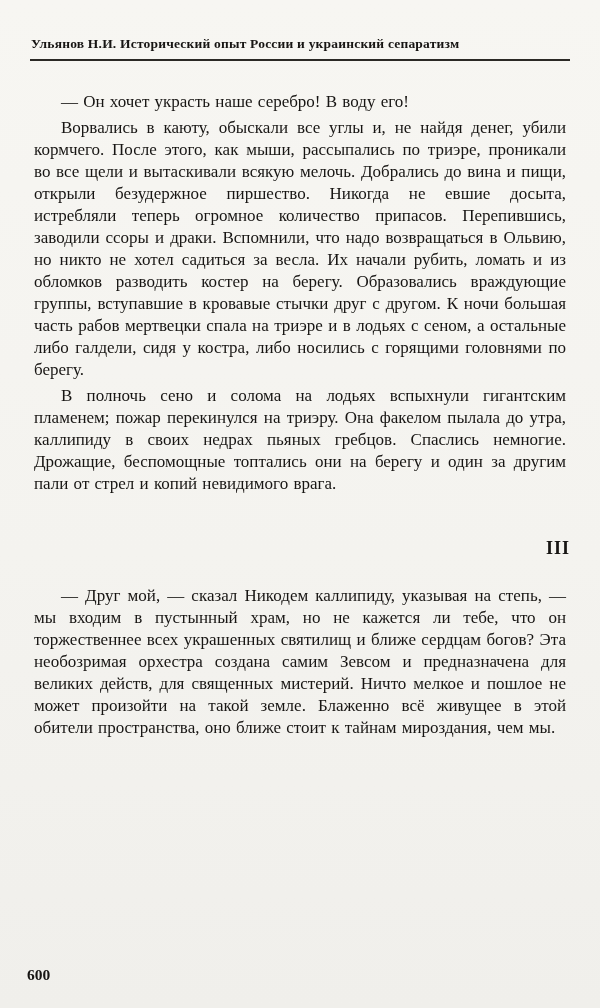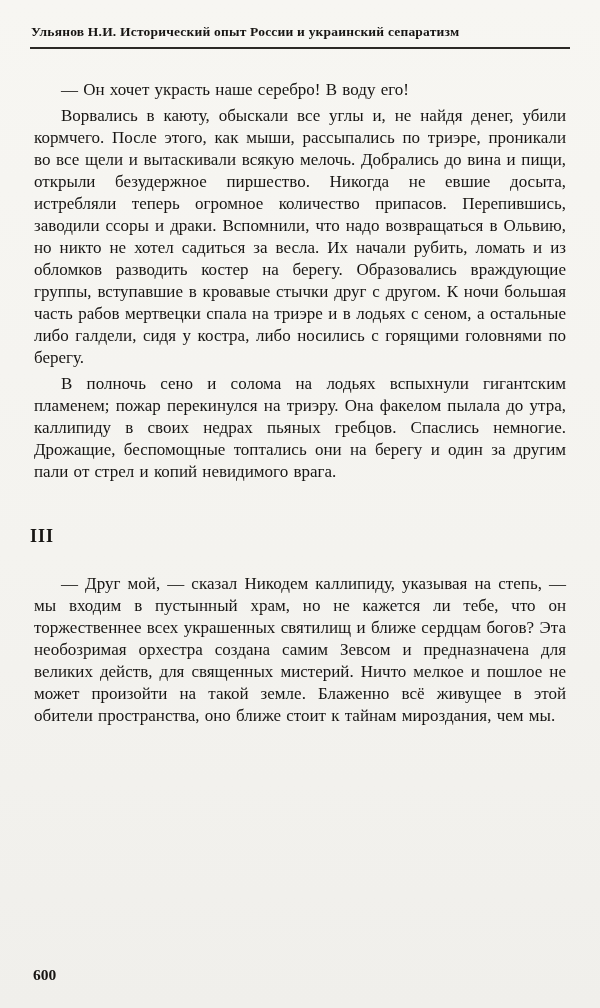--- a/index.html
+++ b/index.html
@@ -10,21 +10,21 @@
     background: #efeeea;
     overflow: hidden;
   }
   .page {
     position: relative;
     width: 600px;
     height: 1008px;
     background: linear-gradient(180deg, #f7f6f2 0%, #f4f3ef 55%, #f0efeb 100%);
     color: #171513;
     font-family: "Liberation Serif", serif;
-    padding: 20px 30px 0 30px;
+    padding: 32px 30px 0 30px;
   }
   .running-header {
     font-size: 13.5px;
     font-weight: 700;
     letter-spacing: 0.2px;
     margin: 4px 0 7px 1px;
     white-space: nowrap;
   }
   .header-rule {
     border-top: 2px solid #2b2925;
@@ -37,27 +37,27 @@
     text-align: justify;
     word-spacing: 1px;
   }
   .para {
     margin: 4px;
     text-indent: 27px;
   }
   .section-heading {
     font-size: 18px;
     font-weight: 700;
-    text-align: left;
+    text-align: right;
     letter-spacing: 1px;
     margin: 42px 0 26px 0;
   }
   .page-number {
     position: absolute;
-    left: 33px;
+    left: 27px;
     bottom: 24px;
     font-size: 15.5px;
     font-weight: 700;
   }
 </style>
 </head>
 <body>
 
 <div class="page">
 

